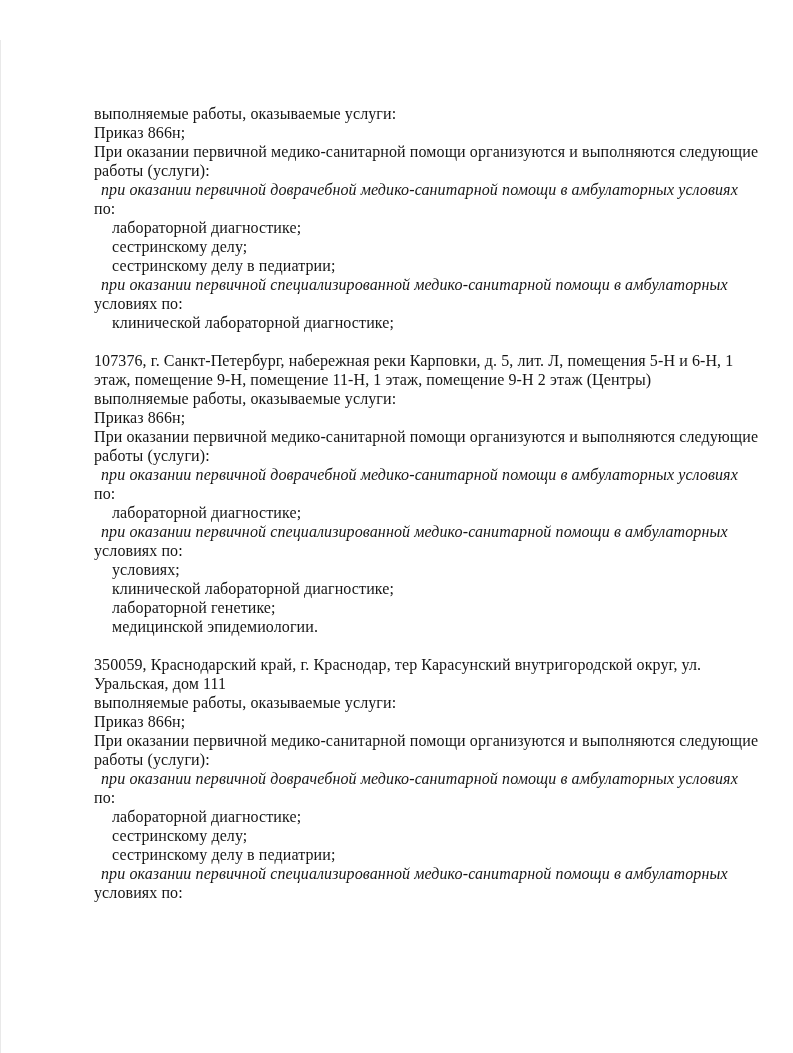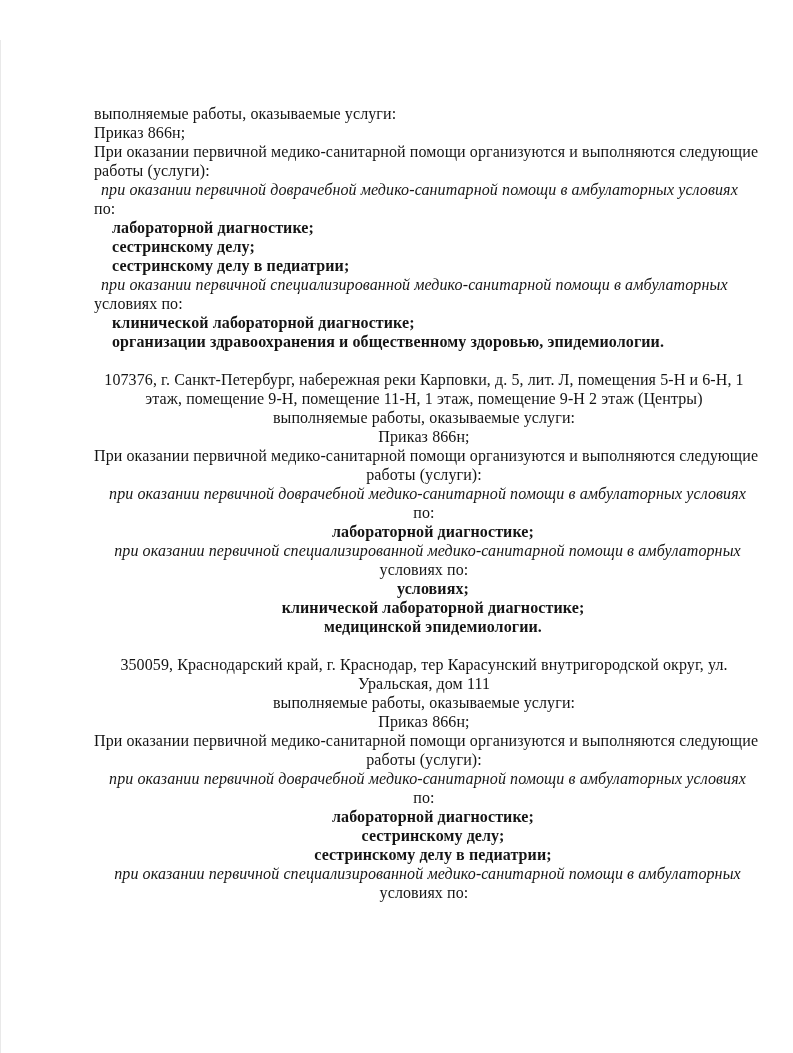--- a/index.html
+++ b/index.html
@@ -29,64 +29,63 @@
     position: absolute;
     left: 93px;
     top: 64px;
     width: 660px;
     color: #141414;
     font-size: 16px;
     line-height: 19px;
   }
   .block + .block {
     margin-top: 19px;
-    text-align: center;
   }
   .line {
     white-space: nowrap;
     letter-spacing: 0.1px;
   }
   .indent-0 { padding-left: 0; }
   .indent-1 { padding-left: 7px; font-style: italic; }
-  .indent-2 { padding-left: 18px; font-weight: bold; }
+  .indent-2 { padding-left: 18px; }
 </style>
 </head>
 <body>
 
 <div class="page">
   <div class="doc" id="doc">
       <div class="block">
         <div class="line indent-0">выполняемые работы, оказываемые услуги:</div>
         <div class="line indent-0">Приказ 866н;</div>
         <div class="line indent-0">При оказании первичной медико-санитарной помощи организуются и выполняются следующие</div>
         <div class="line indent-0">работы (услуги):</div>
         <div class="line indent-1">при оказании первичной доврачебной медико-санитарной помощи в амбулаторных условиях</div>
         <div class="line indent-0">по:</div>
         <div class="line indent-2">лабораторной диагностике;</div>
         <div class="line indent-2">сестринскому делу;</div>
         <div class="line indent-2">сестринскому делу в педиатрии;</div>
         <div class="line indent-1">при оказании первичной специализированной медико-санитарной помощи в амбулаторных</div>
         <div class="line indent-0">условиях по:</div>
         <div class="line indent-2">клинической лабораторной диагностике;</div>
-        <div class="line indent-2">организации здравоохранения и общественному здоровью, эпидемиологии.</div>
       </div>
       <div class="block">
         <div class="line indent-0">107376, г. Санкт-Петербург, набережная реки Карповки, д. 5, лит. Л, помещения 5-Н и 6-Н, 1</div>
         <div class="line indent-0">этаж, помещение 9-Н, помещение 11-Н, 1 этаж, помещение 9-Н 2 этаж (Центры)</div>
         <div class="line indent-0">выполняемые работы, оказываемые услуги:</div>
         <div class="line indent-0">Приказ 866н;</div>
         <div class="line indent-0">При оказании первичной медико-санитарной помощи организуются и выполняются следующие</div>
         <div class="line indent-0">работы (услуги):</div>
         <div class="line indent-1">при оказании первичной доврачебной медико-санитарной помощи в амбулаторных условиях</div>
         <div class="line indent-0">по:</div>
         <div class="line indent-2">лабораторной диагностике;</div>
         <div class="line indent-1">при оказании первичной специализированной медико-санитарной помощи в амбулаторных</div>
         <div class="line indent-0">условиях по:</div>
         <div class="line indent-2">условиях;</div>
         <div class="line indent-2">клинической лабораторной диагностике;</div>
+        <div class="line indent-2">лабораторной генетике;</div>
         <div class="line indent-2">медицинской эпидемиологии.</div>
       </div>
       <div class="block">
         <div class="line indent-0">350059, Краснодарский край, г. Краснодар, тер Карасунский внутригородской округ, ул.</div>
         <div class="line indent-0">Уральская, дом 111</div>
         <div class="line indent-0">выполняемые работы, оказываемые услуги:</div>
         <div class="line indent-0">Приказ 866н;</div>
         <div class="line indent-0">При оказании первичной медико-санитарной помощи организуются и выполняются следующие</div>
         <div class="line indent-0">работы (услуги):</div>
         <div class="line indent-1">при оказании первичной доврачебной медико-санитарной помощи в амбулаторных условиях</div>

